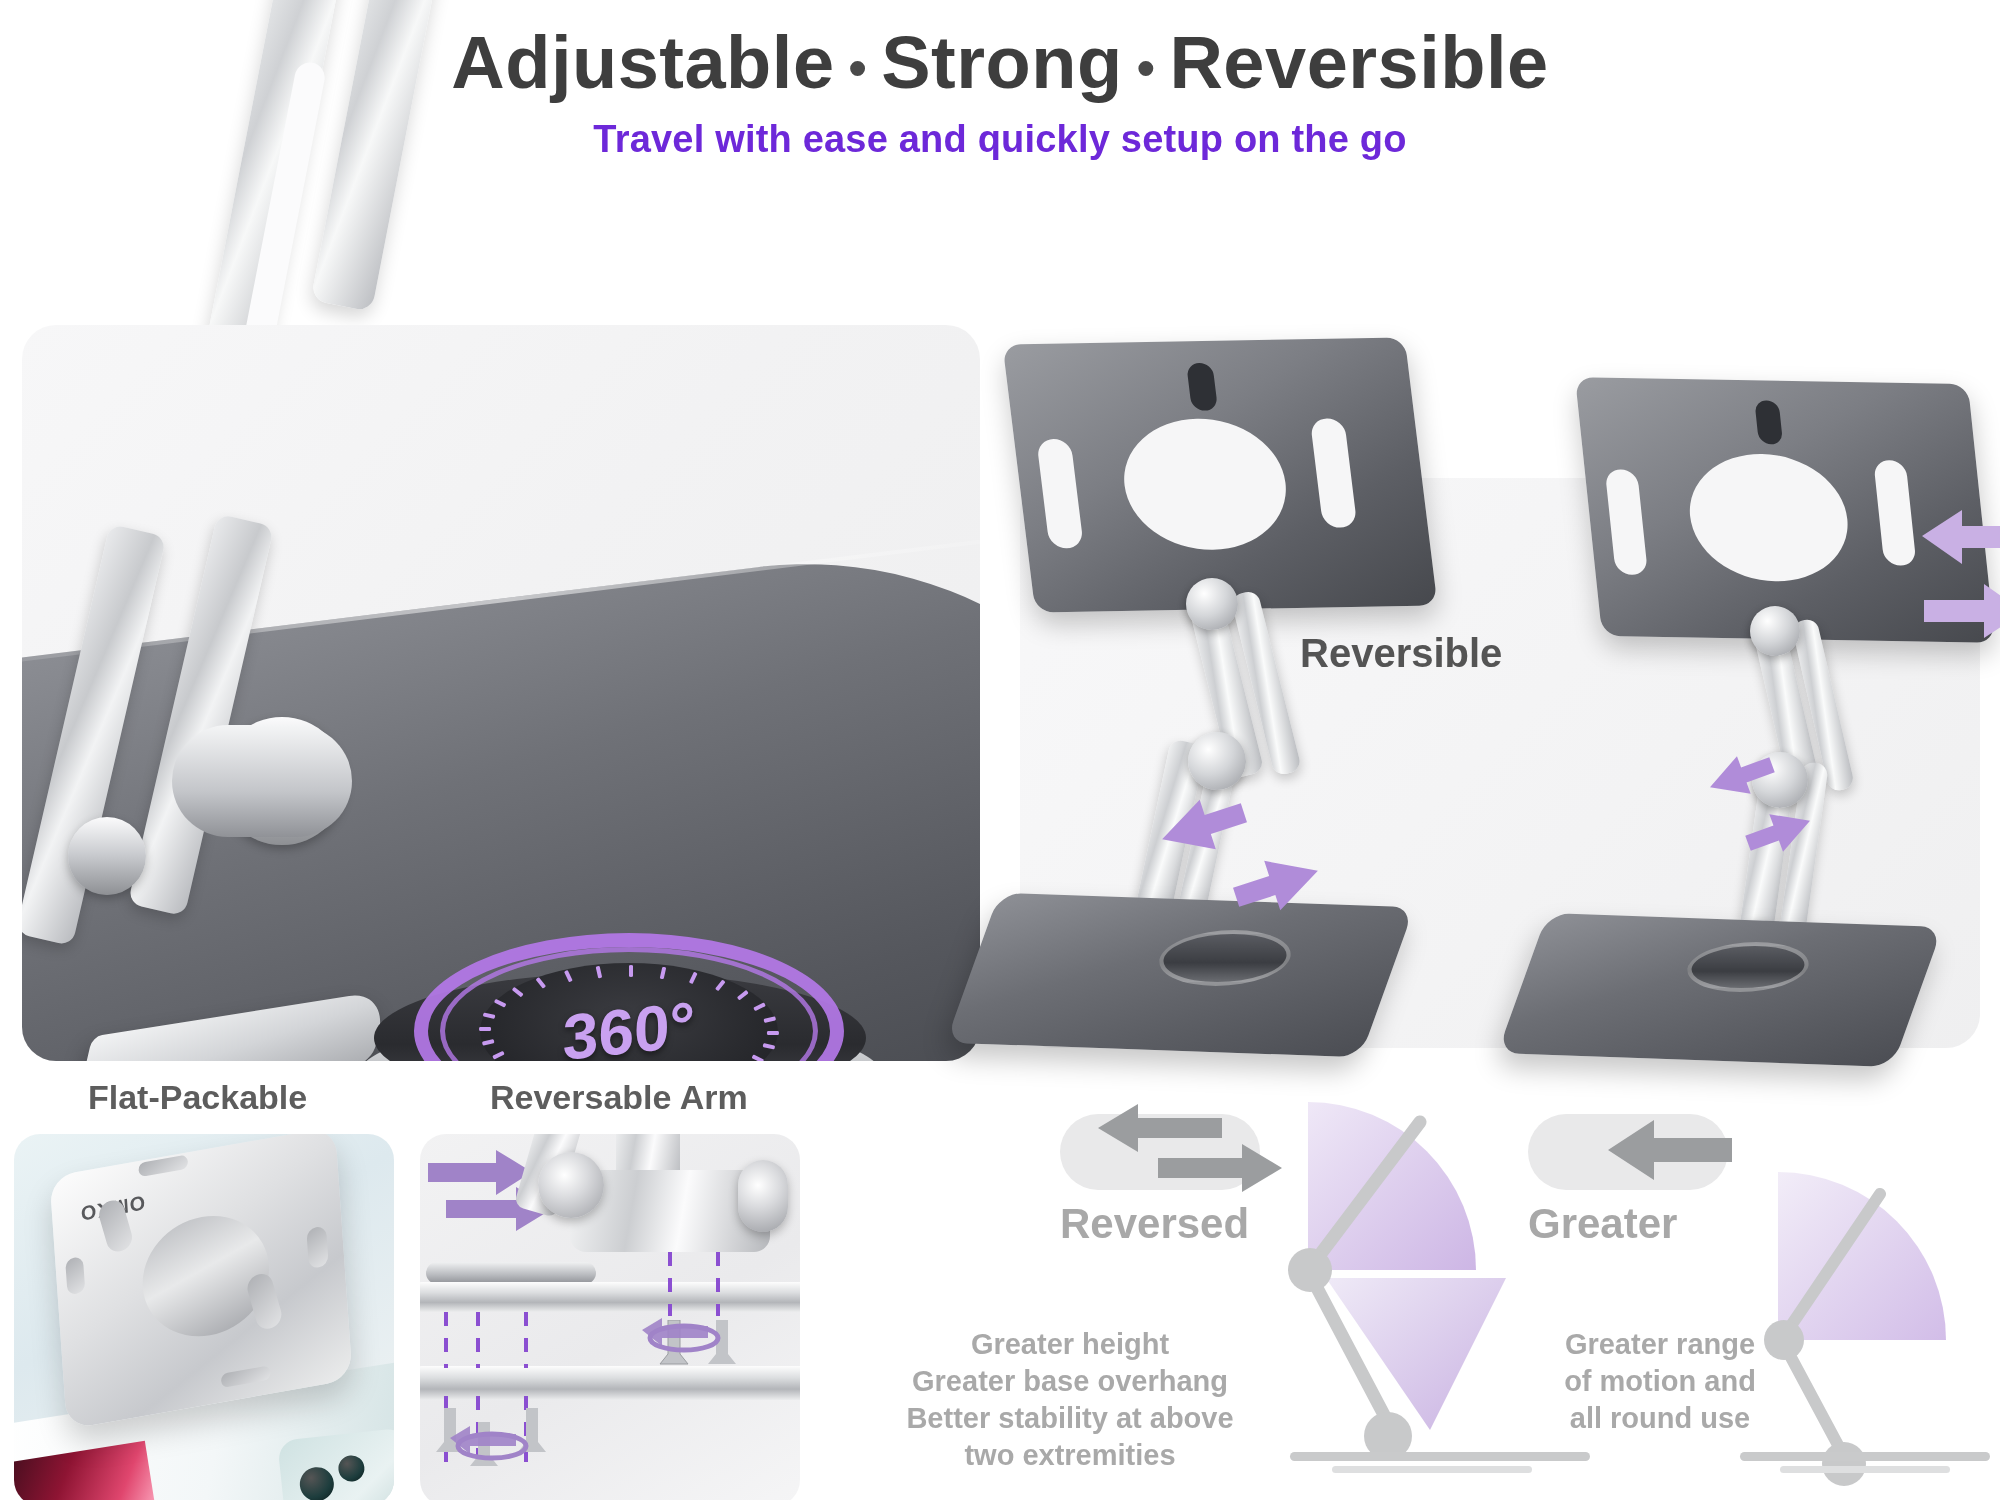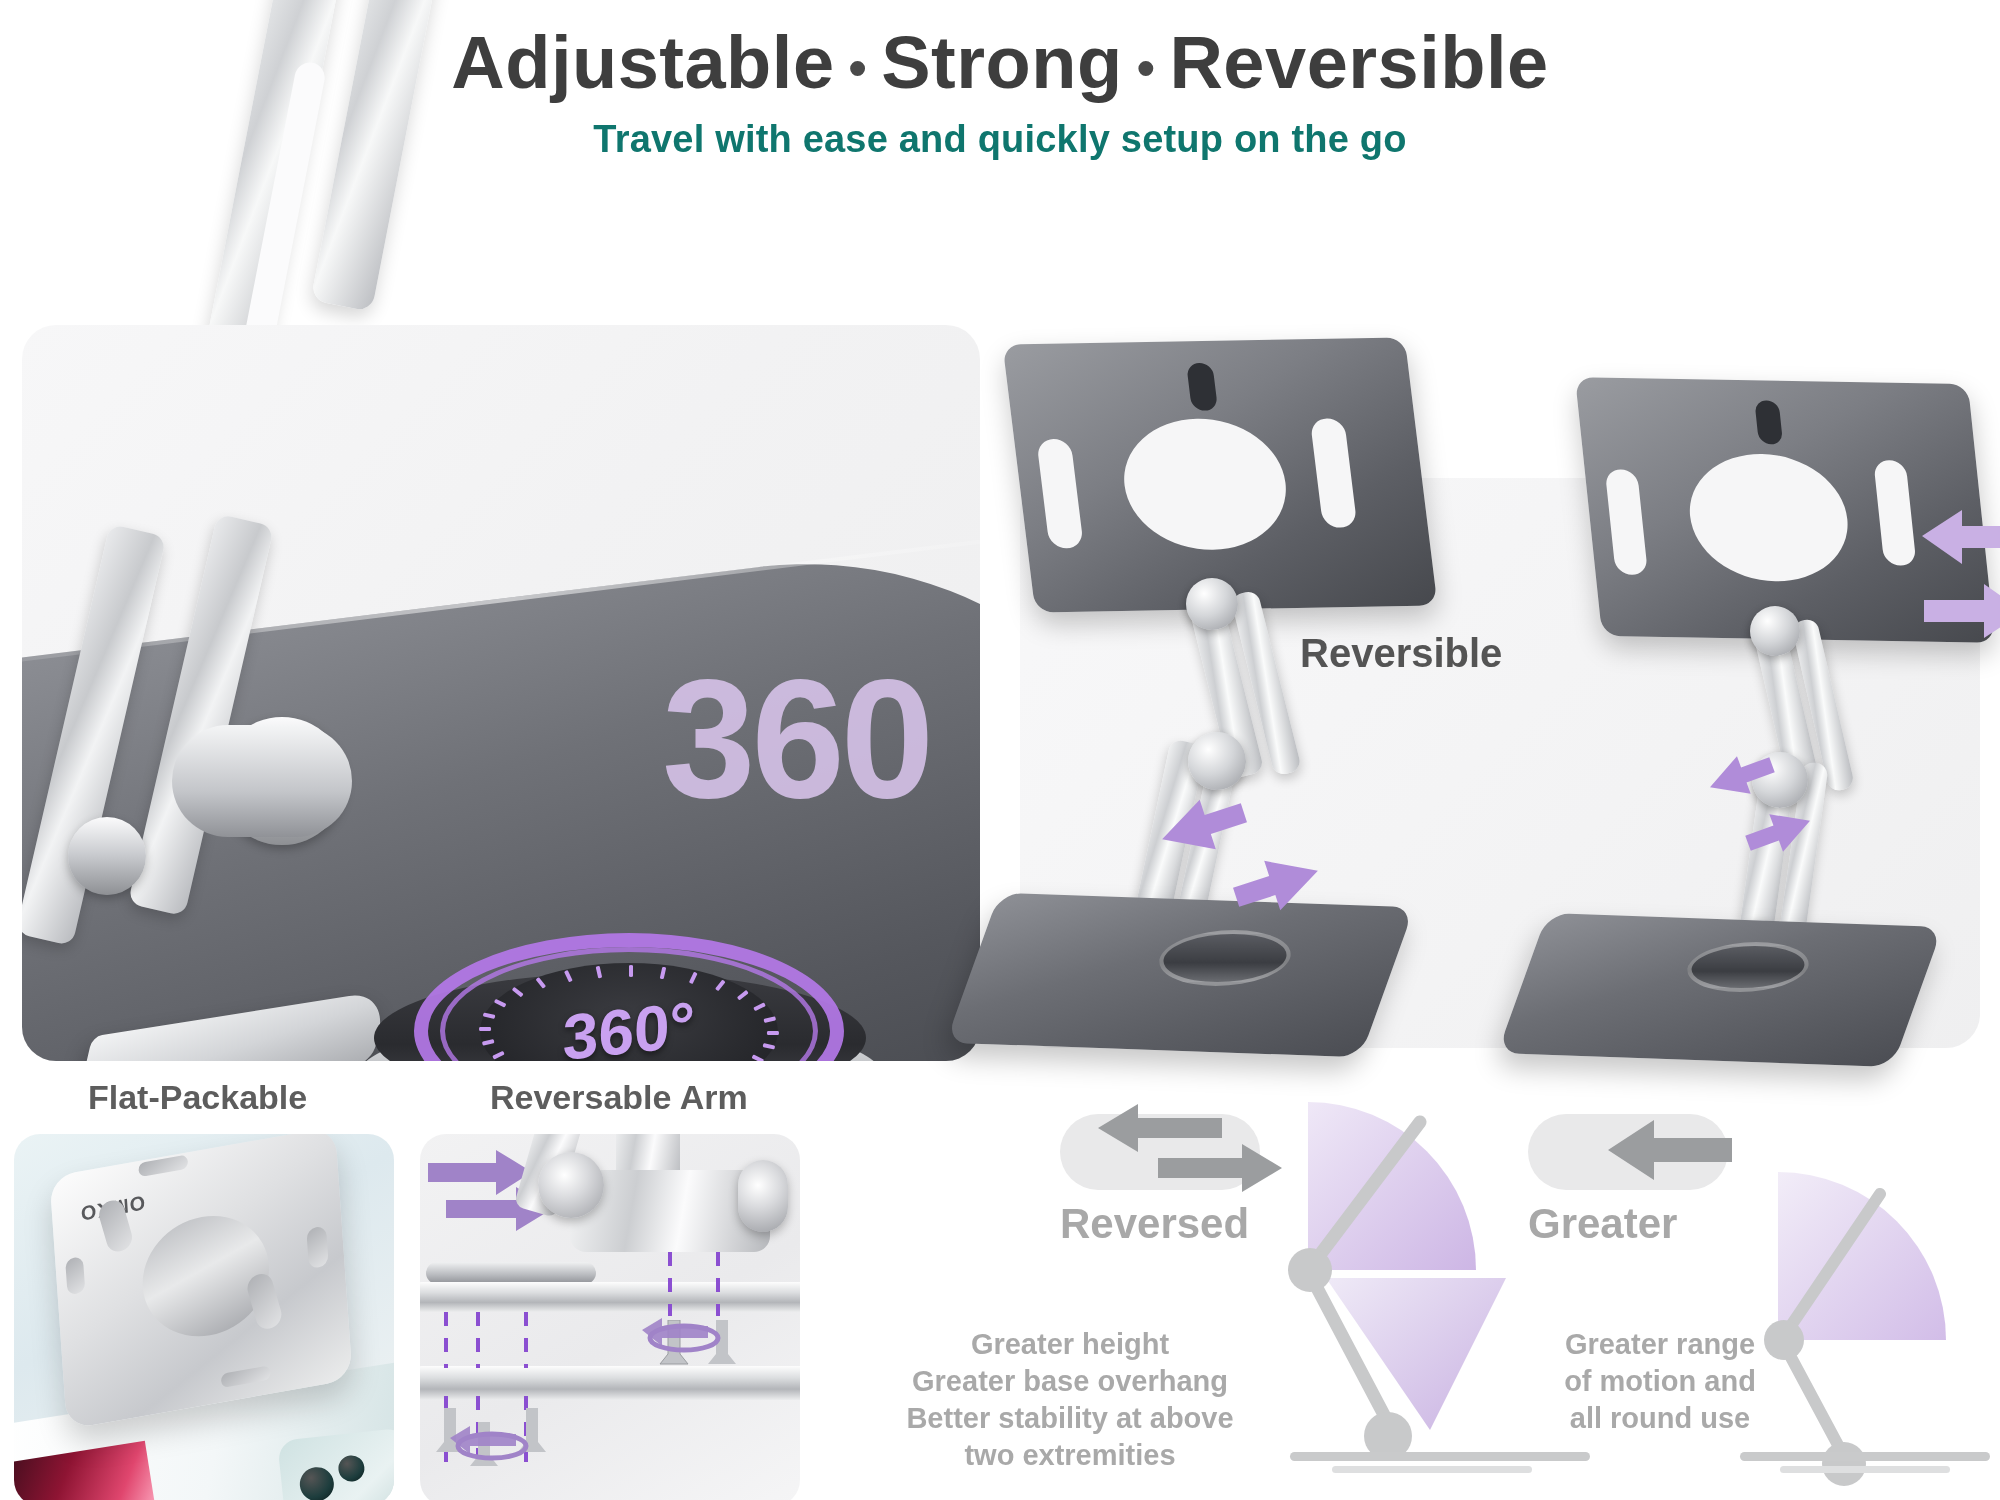--- a/index.html
+++ b/index.html
@@ -13,21 +13,21 @@
 
   
   .header { position: absolute; left: 0; top: 24px; width: 2000px; text-align: center; }
   .title {
     font-size: 74px; font-weight: 700; color: #3e3e3e;
     letter-spacing: 0.5px; line-height: 1.05;
     white-space: nowrap;
   }
   .title .dot { color: #4a4a4a; font-size: 52px; vertical-align: middle; padding: 0 14px; }
   .subtitle {
-    margin-top: 16px; font-size: 38px; font-weight: 600; color: #0f766e;
+    margin-top: 16px; font-size: 38px; font-weight: 600; color: #6d28d9;
     letter-spacing: 0.2px;
   }
 
   
   .panel { position: absolute; border-radius: 34px; overflow: hidden; }
 
   
   #hero {
     left: 22px; top: 325px; width: 958px; height: 736px;
     background: linear-gradient(135deg,#f7f7f8 0%,#f2f2f3 45%,#eeeeef 100%);
@@ -279,21 +279,20 @@
     </div>
     <div class="subtitle">Travel with ease and quickly setup on the go</div>
   </div>
 
   <div class="ext-arm" style="left:250px; top:-120px; width:62px; height:480px; transform:rotate(11deg);"></div>
   <div class="ext-arm" style="left:352px; top:-130px; width:62px; height:440px; transform:rotate(11deg);"></div>
   <div style="position:absolute; left:268px; top:60px; width:30px; height:310px; border-radius:18px; background:#fbfbfc; transform:rotate(11deg);"></div>
 
   <div class="panel" id="hero">
     <div class="desk"></div>
-    <div class="wm360">360</div>
 
     <div class="base-plate"></div>
     <div class="arm-a" style="left:40px; top:200px; width:58px; height:420px; transform:rotate(13deg);"></div>
     <div class="arm-b" style="left:150px; top:190px; width:58px; height:400px; transform:rotate(13deg);"></div>
     <div class="hinge" style="left:196px; top:392px; width:128px; height:128px;"></div>
     <div class="hinge" style="left:46px; top:492px; width:78px; height:78px;"></div>
     <div style="position:absolute; left:150px; top:400px; width:180px; height:112px; border-radius:56px;
                 background:linear-gradient(180deg,#f4f5f6,#c3c5c9 60%,#909297);"></div>
 
     <div class="disc-outer"></div>

